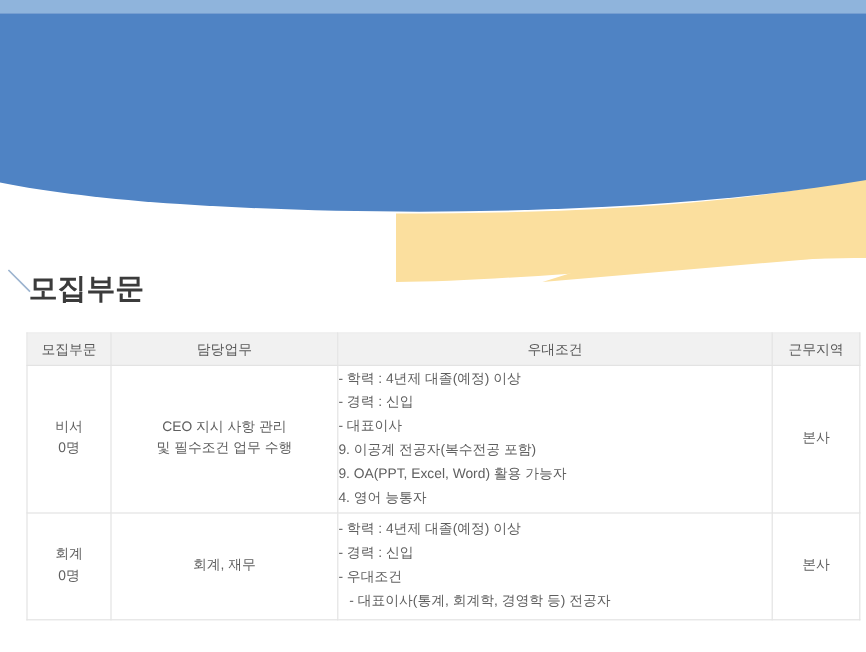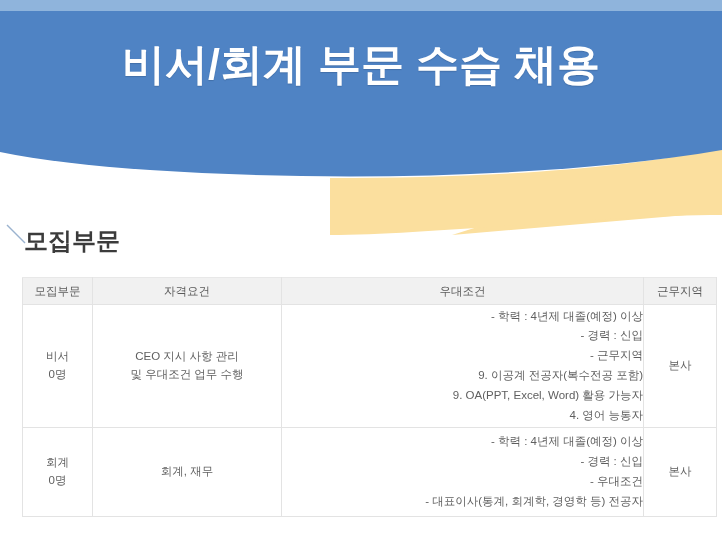--- a/index.html
+++ b/index.html
@@ -99,21 +99,21 @@
   .col-duty  { width: 189px; }
   .col-qual  { width: 362px; }
   .col-area  { width: 73px; }
 
   td.c-center {
     text-align: center;
     line-height: 1.55;
     padding: 6px 4px;
   }
   td.c-qual {
-    text-align: right;
+    text-align: left;
     padding: 9px 10px 9px 14px;
     line-height: 1.72;
   }
   .row-a td { height: 122px; }
   .row-b td { height: 88px; }
 
   .ln { display: block; white-space: nowrap; }
   .ln.indent { padding-left: 9px; }
 </style>
 </head>
@@ -125,58 +125,57 @@
     <rect x="0" y="0" width="722" height="11" fill="#8FB4DC"></rect>
 
     <path d="M 722,150 L 722,212 L 452,235 L 722,150 Z" fill="#FBDF9E"></path>
     <path d="M 330,178 C 480,178 620,170 722,148 L 722,215
              C 600,215 430,235 330,235 Z" fill="#FBDF9E"></path>
 
     <path d="M 0,11 L 722,11 L 722,150
              C 560,178 330,182 150,170
              C 90,166 40,160 0,152 Z" fill="#4F83C4"></path>
   </svg>
-  <div class="banner-title">비서/회계 부문 수습 채용</div>
 </div>
 
 <svg class="section-tick" viewBox="0 0 22 22">
   <line x1="1" y1="1" x2="19" y2="19" stroke="#9bb3cf" stroke-width="1.4"></line>
 </svg>
 <div class="section-head">모집부문</div>
 
 <div class="table-wrap">
   <table class="recruit">
     <colgroup>
       <col class="col-part">
         <col class="col-duty">
         <col class="col-qual">
         <col class="col-area">
     </colgroup>
     <thead>
       <tr>
         <th>모집부문</th>
-        <th>자격요건</th>
+        <th>담당업무</th>
         <th>우대조건</th>
         <th>근무지역</th>
       </tr>
     </thead>
     <tbody>
       <tr class="row-a">
         <td class="c-center">
           <span class="ln">비서</span>
           <span class="ln">0명</span>
         </td>
         <td class="c-center">
           <span class="ln">CEO 지시 사항 관리</span>
-          <span class="ln">및 우대조건 업무 수행</span>
+          <span class="ln">및 필수조건 업무 수행</span>
         </td>
         <td class="c-qual">
           <span class="ln">- 학력 : 4년제 대졸(예정) 이상</span>
           <span class="ln">- 경력 : 신입</span>
-          <span class="ln">- 근무지역</span>
+          <span class="ln">- 대표이사</span>
           <span class="ln">9. 이공계 전공자(복수전공 포함)</span>
           <span class="ln">9. OA(PPT, Excel, Word) 활용 가능자</span>
           <span class="ln">4. 영어 능통자</span>
         </td>
         <td class="c-center">본사</td>
       </tr>
       <tr class="row-b">
         <td class="c-center">
           <span class="ln">회계</span>
           <span class="ln">0명</span>

